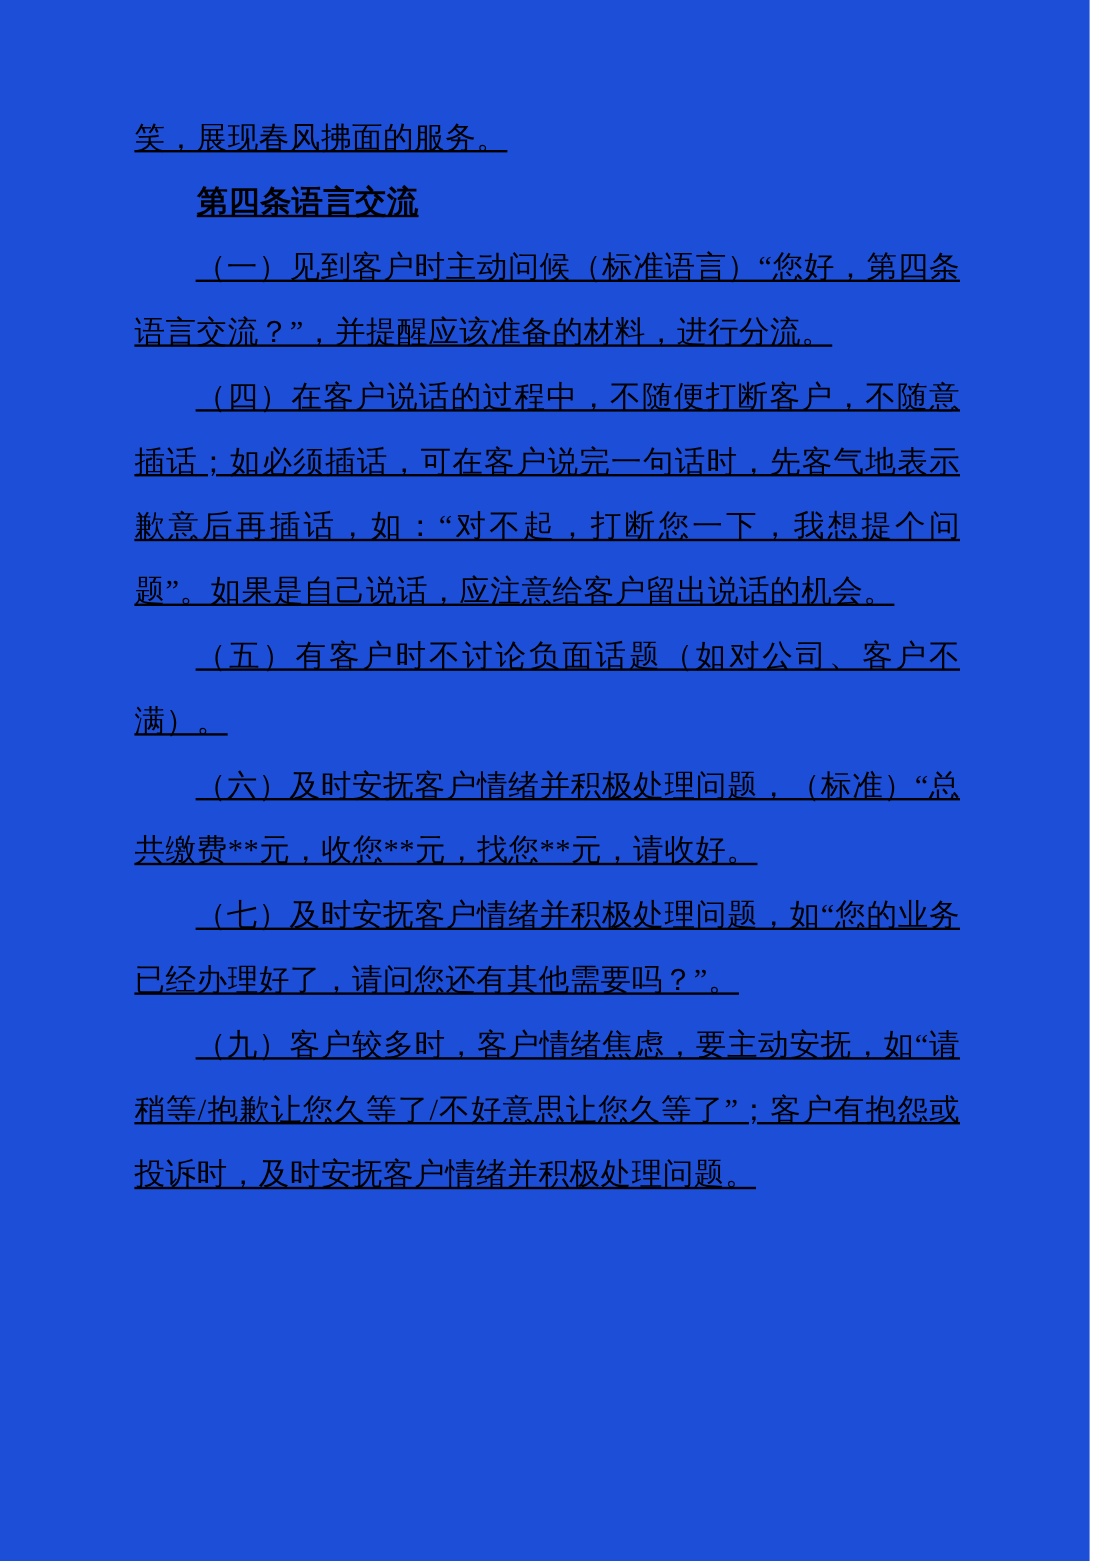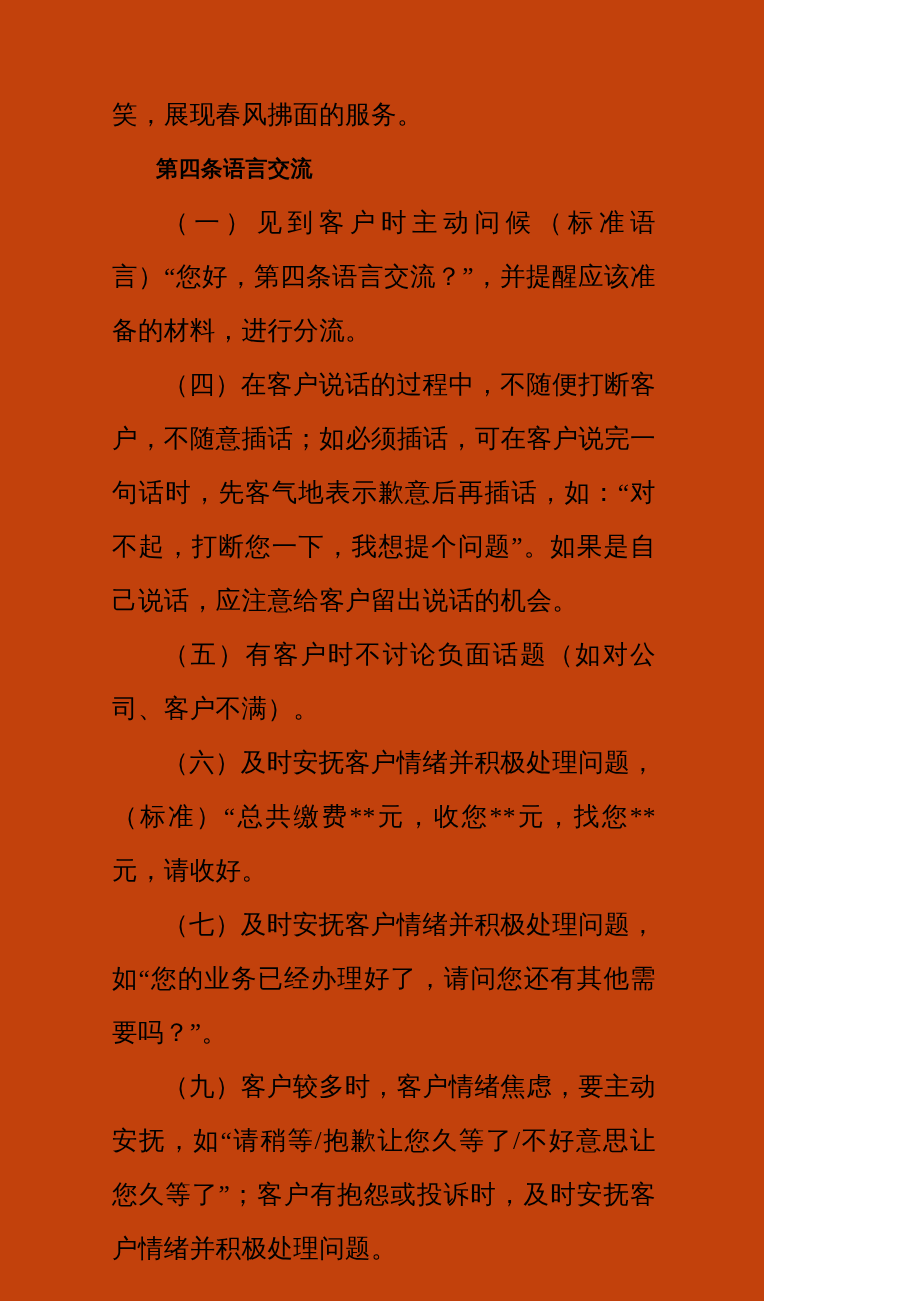--- a/index.html
+++ b/index.html
@@ -9,43 +9,44 @@
   }
   body {
     width: 920px;
     height: 1301px;
     font-family: "Liberation Serif", "DejaVu Serif", serif;
     color: #000000;
     overflow: hidden;
   }
   .page {
     position: relative;
-    width: 764px;
+    width: 908px;
     height: 1301px;
     box-sizing: border-box;
     padding: 88px 108px 60px 112px;
-    background: #c2410c;
+    background: #1d4ed8;
+    text-decoration: underline;
   }
   .doc-body {
     font-size: 25.5px;
     line-height: 54px;
     letter-spacing: 0.4px;
     text-align: justify;
     text-justify: inter-ideograph;
   }
   .para {
     margin: 0;
     text-indent: 2em;
   }
   .para.no-indent {
     text-indent: 0;
   }
   .heading {
     margin: 0;
-    font-size: 22px;
+    font-size: 26px;
     line-height: 54px;
     font-weight: bold;
     text-indent: 2em;
     letter-spacing: 0.4px;
   }
 </style>
 </head>
 <body>
 
 <div class="page">

